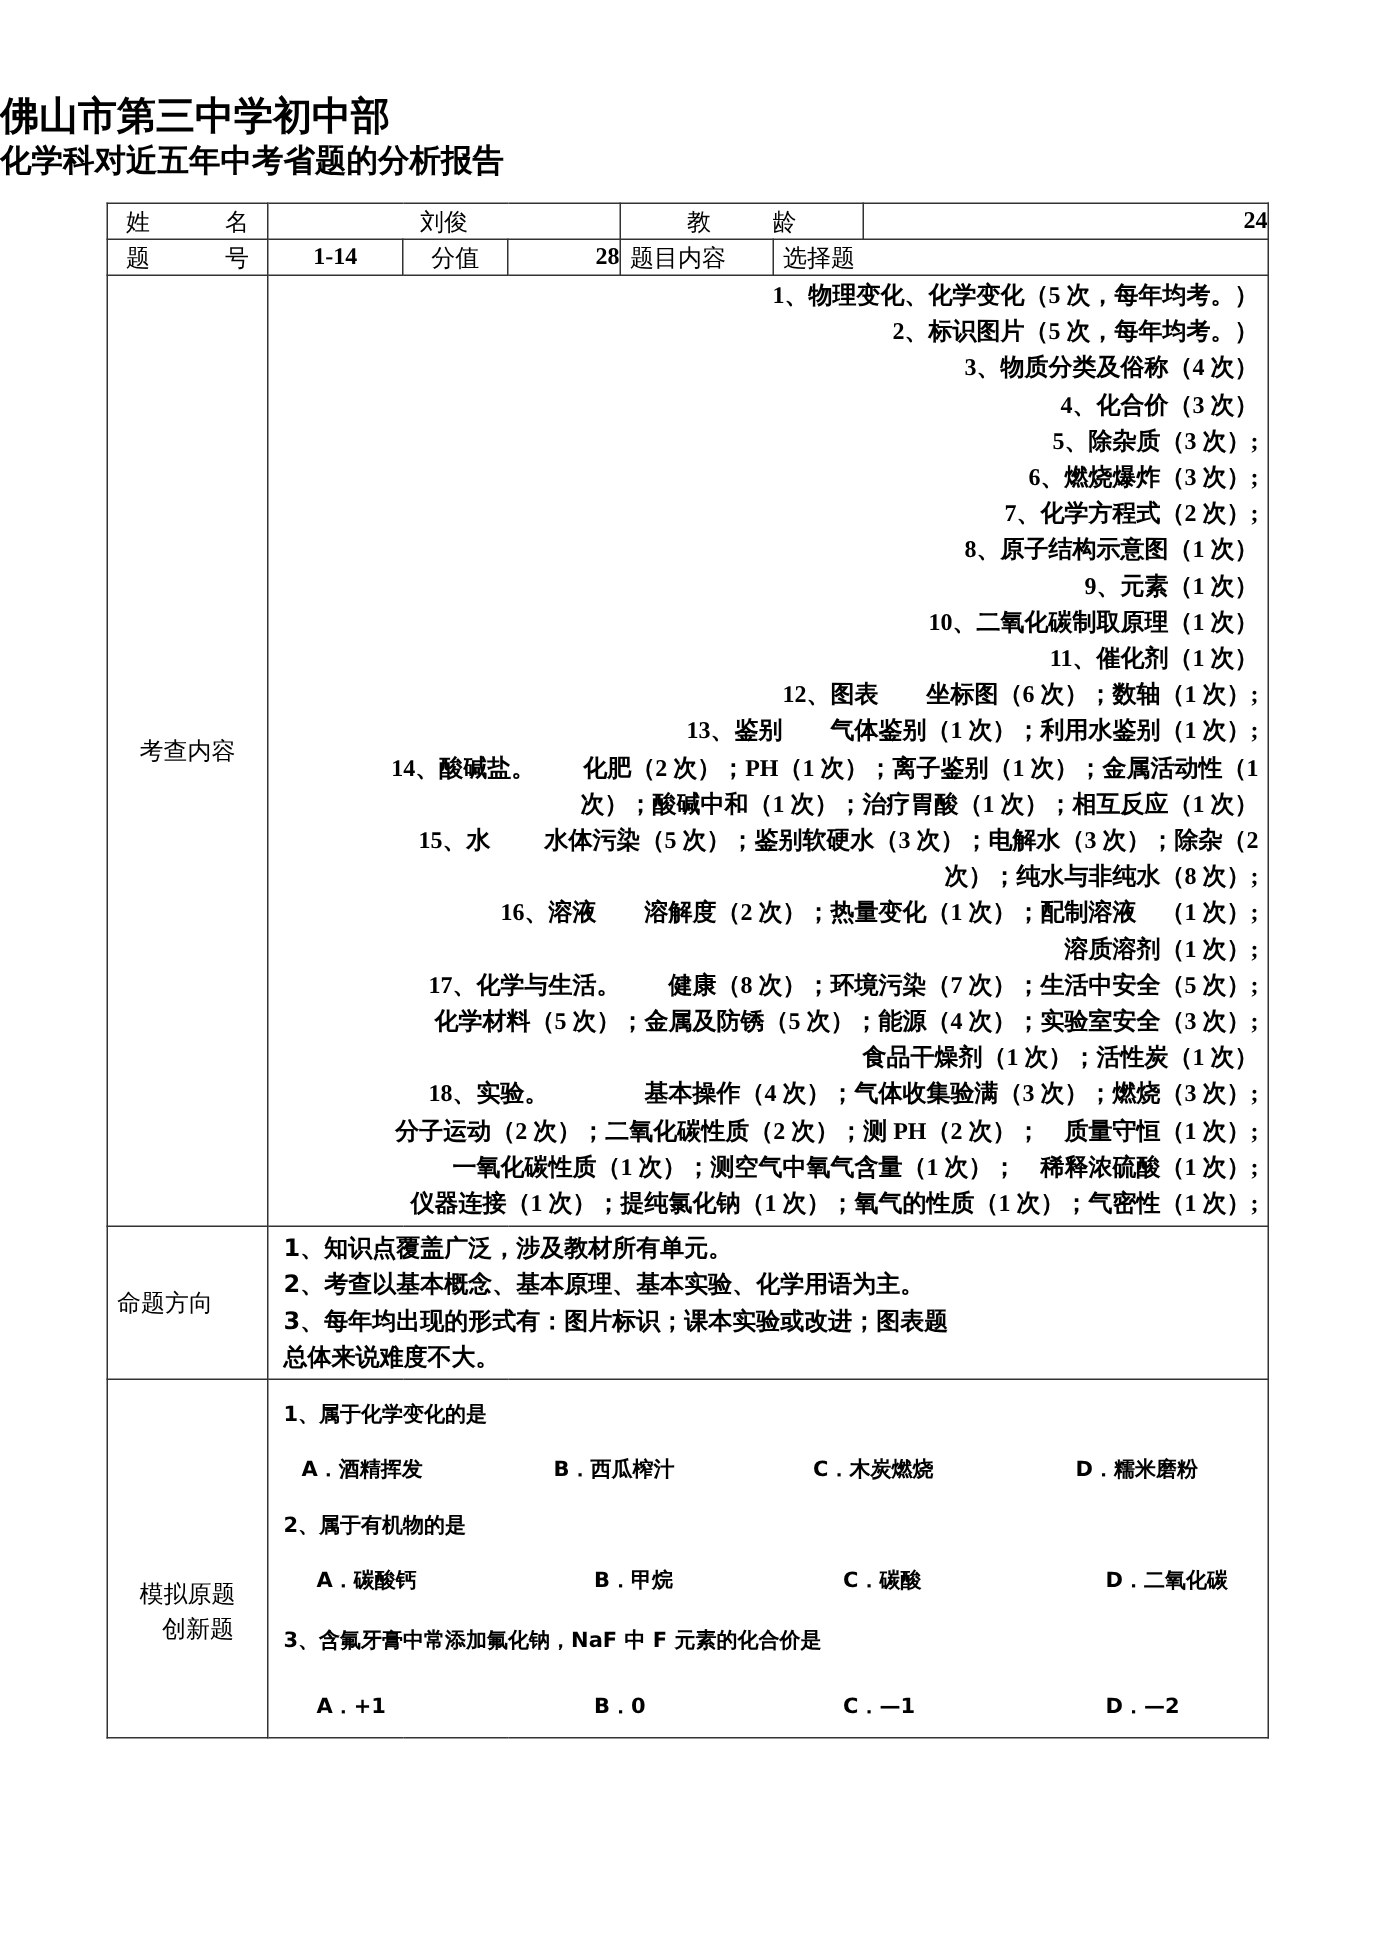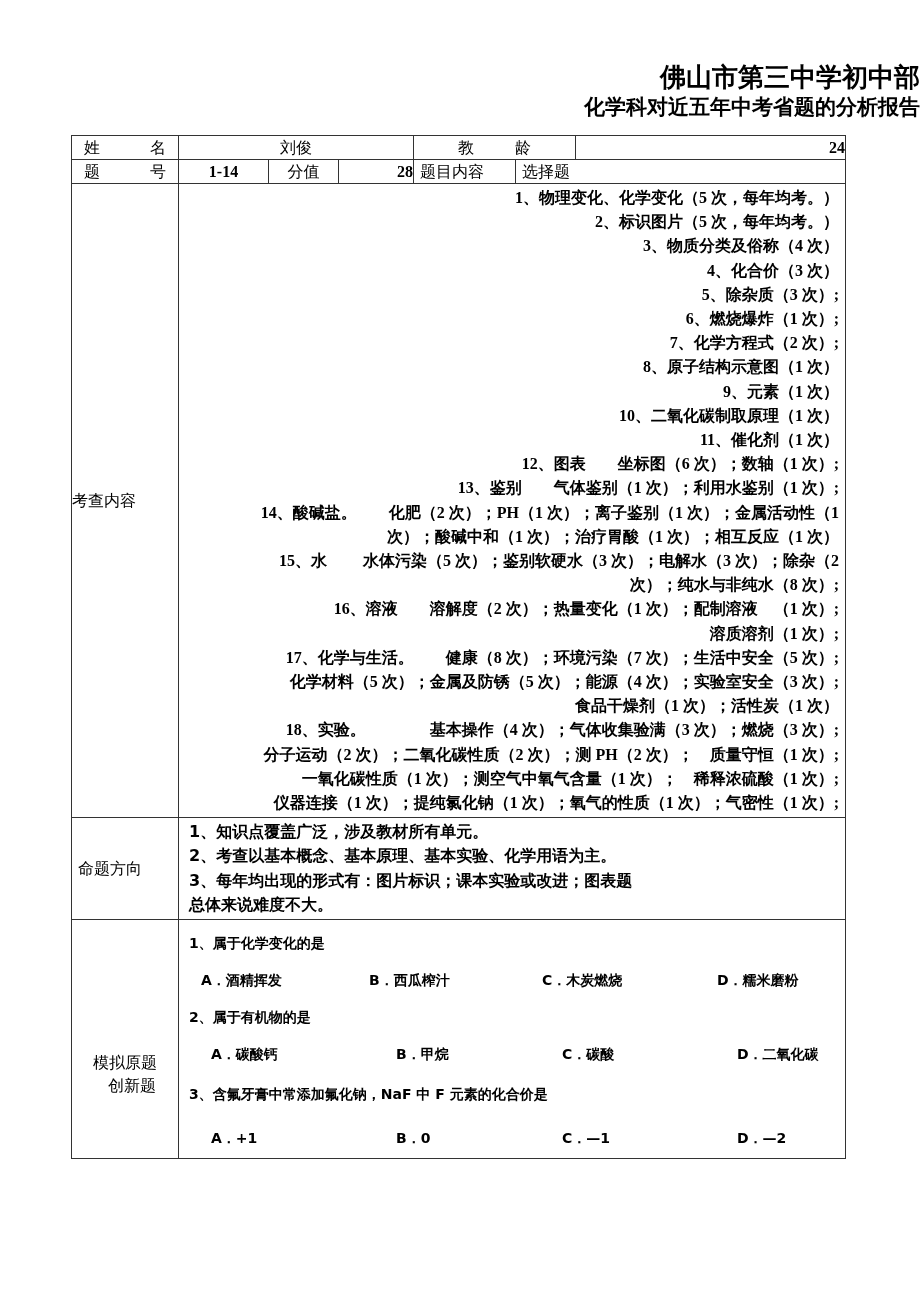--- a/index.html
+++ b/index.html
@@ -12,21 +12,21 @@
       height: 1302px;
       position: relative;
       font-family: "DejaVu Serif", "Liberation Serif", serif;
       color: #000;
       overflow: hidden;
     }
     .title {
       position: absolute;
       left: 0;
       width: 920px;
-      text-align: right;
+      text-align: left;
       font-family: "DejaVu Sans", "Liberation Sans", sans-serif;
       letter-spacing: 0px;
     }
     .title-1 {
       top: 60px;
       font-size: 26px;
       font-weight: bold;
     }
     .title-2 {
       top: 93px;
@@ -53,21 +53,21 @@
     }
     .b { font-weight: bold; font-family: "Liberation Serif", "DejaVu Serif", serif; text-align: right; }
     .center { text-align: center; padding-left: 0 !important; }
     .spread {
       display: flex;
       justify-content: space-between;
       padding-right: 12px;
       padding-left: 6px;
     }
     .r-head td { height: 23px; }
-    .label-cell { }
+    .label-cell { text-align: center; }
     .content-cell {
       padding: 2px 6px 2px 10px !important;
       white-space: normal !important;
     }
     .line {
       display: block;
       line-height: 24.2px;
       font-size: 16px;
       white-space: nowrap;
     }
@@ -165,21 +165,21 @@
   </tr>
 
   <tr>
     <td class="label-cell" style="vertical-align:middle;padding-left:0;">考查内容</td>
     <td colspan="6" class="content-cell b" style="height:622px;font-weight:bold;">
       <span class="line">1、物理变化、化学变化（5 次，每年均考。）</span>
       <span class="line">2、标识图片（5 次，每年均考。）</span>
       <span class="line">3、物质分类及俗称（4 次）</span>
       <span class="line">4、化合价（3 次）</span>
       <span class="line">5、除杂质（3 次）;</span>
-      <span class="line">6、燃烧爆炸（1 次）;</span>
+      <span class="line">6、燃烧爆炸（3 次）;</span>
       <span class="line">7、化学方程式（2 次）;</span>
       <span class="line">8、原子结构示意图（1 次）</span>
       <span class="line">9、元素（1 次）</span>
       <span class="line">10、二氧化碳制取原理（1 次）</span>
       <span class="line">11、催化剂（1 次）</span>
       <span class="line">12、图表　　坐标图（6 次）；数轴（1 次）;</span>
       <span class="line">13、鉴别　　气体鉴别（1 次）；利用水鉴别（1 次）;</span>
       <span class="line">14、酸碱盐。　　化肥（2 次）；PH（1 次）；离子鉴别（1 次）；金属活动性（1</span>
       <span class="line cont">次）；酸碱中和（1 次）；治疗胃酸（1 次）；相互反应（1 次）</span>
       <span class="line">15、水　　 水体污染（5 次）；鉴别软硬水（3 次）；电解水（3 次）；除杂（2</span>

